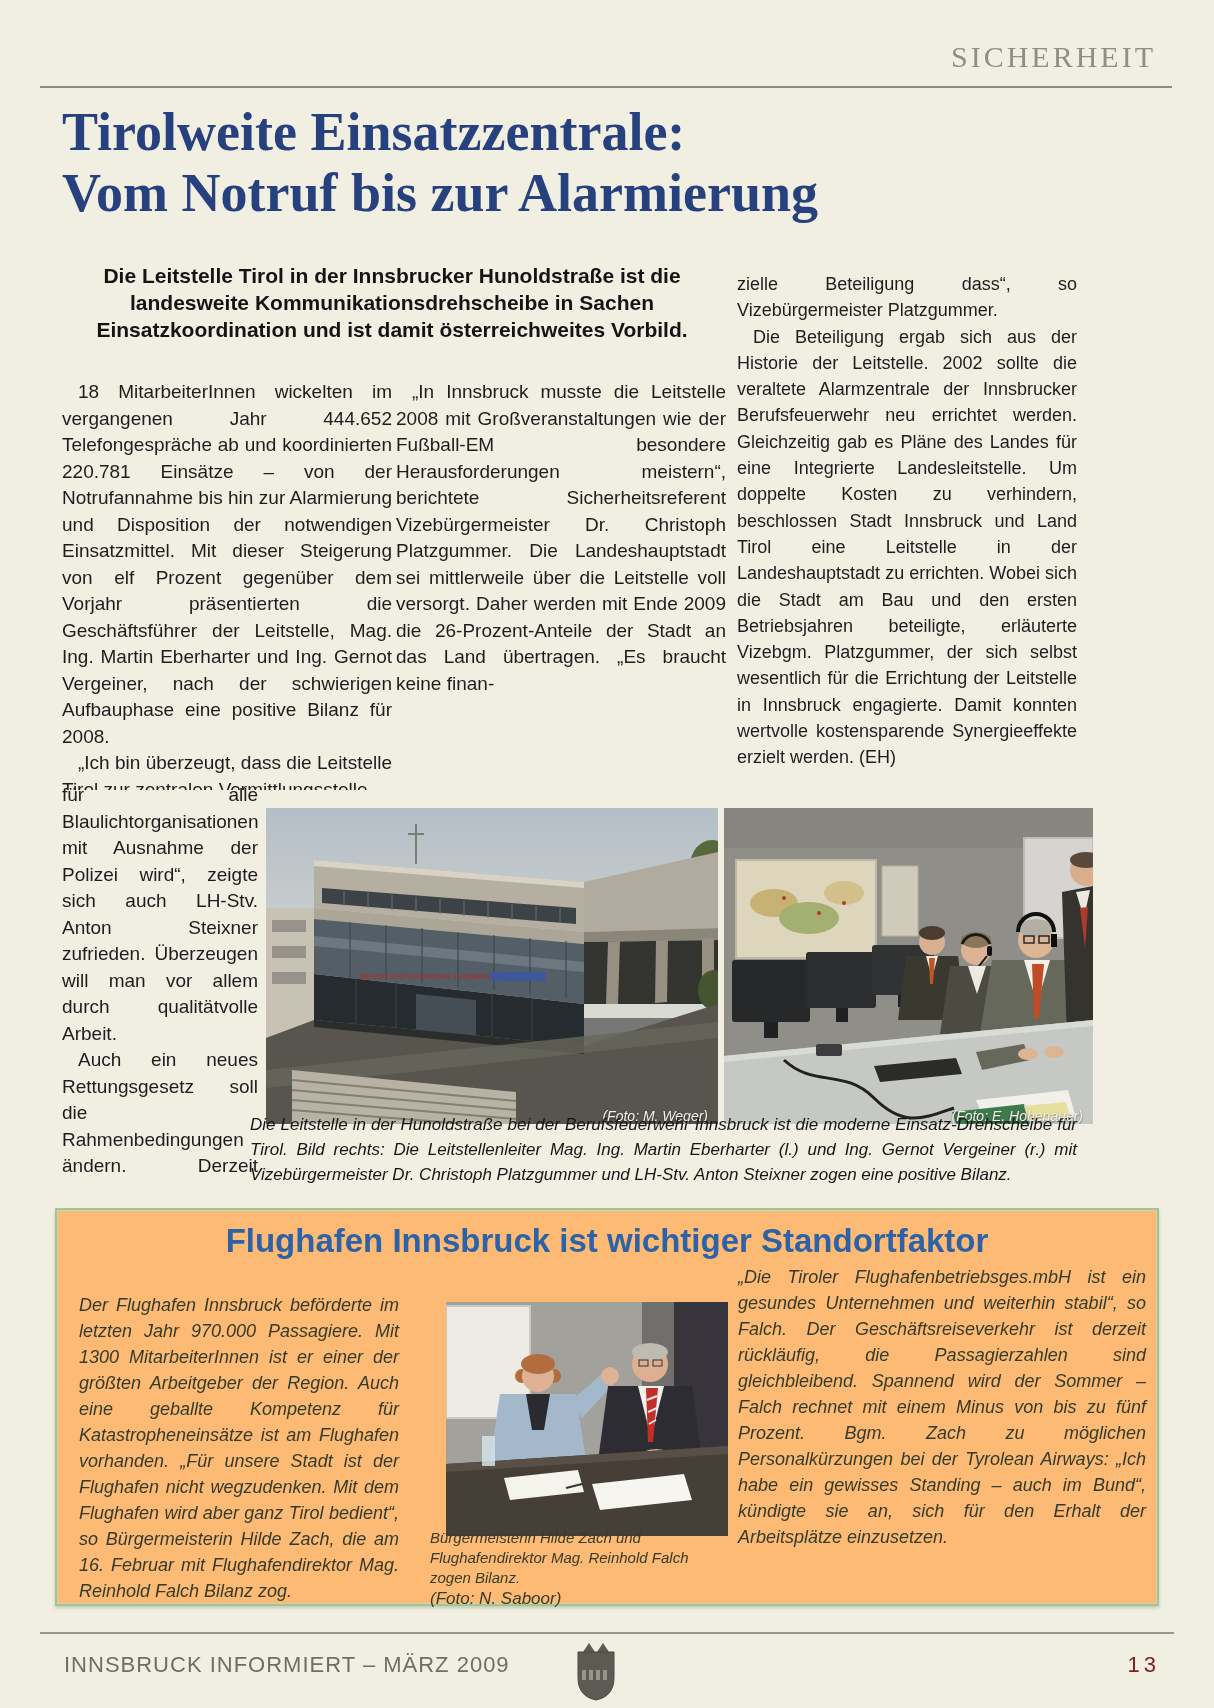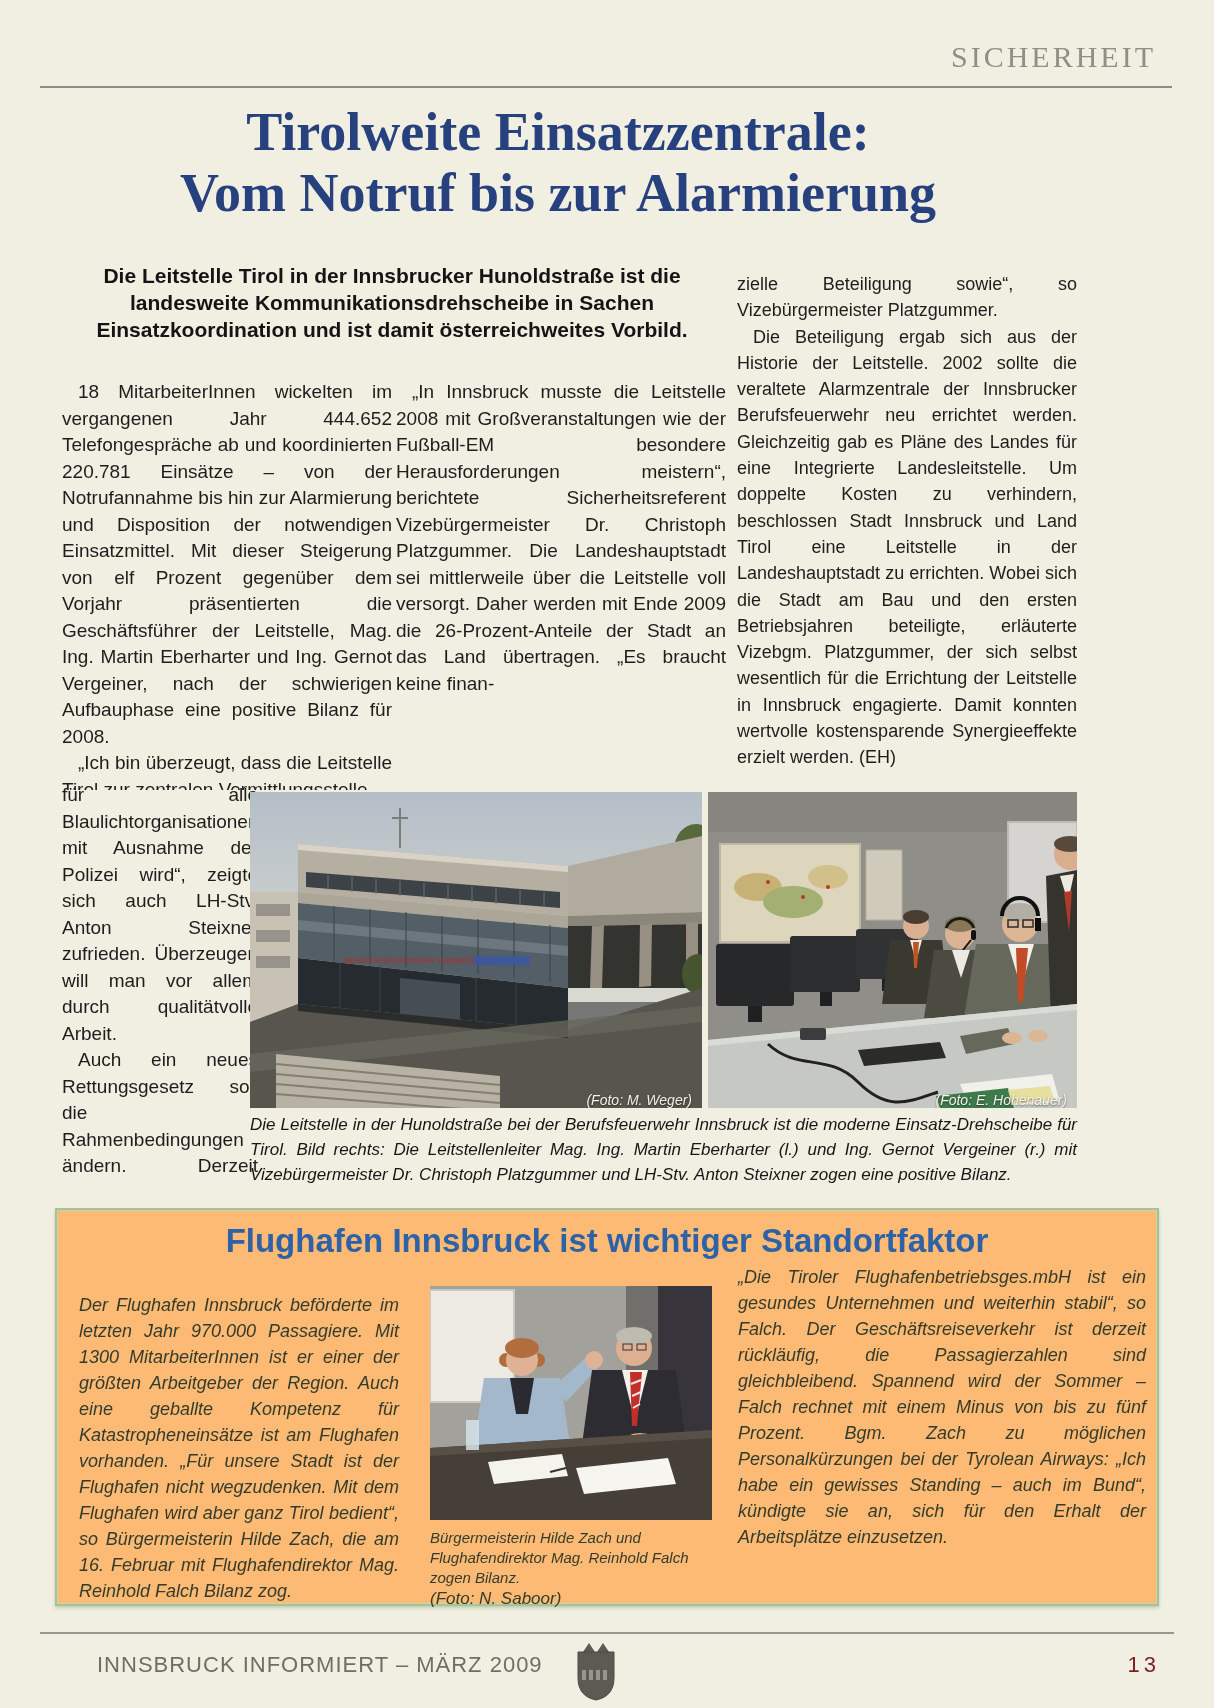--- a/index.html
+++ b/index.html
@@ -3,56 +3,56 @@
 <meta charset="utf-8">
 <style>
   html,body{margin:0;padding:0;}
   body{width:1214px;height:1708px;background:#f1efe2;font-family:"Liberation Sans",sans-serif;color:#1c1c1c;position:relative;overflow:hidden;}
   .abs{position:absolute;}
   .serif{font-family:"Liberation Serif",serif;}
 
   .section-label{top:40px;right:58px;font-size:30px;letter-spacing:3px;color:#8f8f85;}
   .header-rule{top:86px;left:40px;width:1132px;height:2px;background:#8c8c82;}
 
-  .title{top:102px;left:62px;width:992px;margin:0;text-align:center;font-weight:bold;
+  .title{top:102px;left:62px;width:992px;margin:0;font-weight:bold;
          font-size:54px;line-height:61px;color:#27417e;}
   .title span{display:block;}
 
   .lead{top:262px;left:78px;width:628px;text-align:center;font-weight:bold;font-size:21px;line-height:27px;color:#141414;}
 
   .colTxt{font-size:19px;line-height:26.5px;text-align:justify;color:#1d1d1d;}
   .colTxt p{margin:0;}
   .colTxt p.ind{text-indent:16px;}
   .c1w{top:379px;left:62px;width:330px;height:411px;overflow:hidden;}
   .c2{top:379px;left:396px;width:330px;height:411px;overflow:hidden;}
   .c3{top:271px;left:737px;width:340px;height:520px;overflow:hidden;font-size:18px;line-height:26.3px;}
   .c1n{top:782px;left:62px;width:196px;height:402px;overflow:hidden;}
 
-  figure{margin:0;}
+  figure{margin:16px;}
   .photo{overflow:hidden;background:#777;}
   .photoL{top:792px;left:250px;width:452px;height:316px;}
   .photoR{top:792px;left:708px;width:369px;height:316px;}
   .credit{position:absolute;right:10px;bottom:0;font-style:italic;font-size:14px;color:#f4f2ea;
           text-shadow:0 1px 2px rgba(0,0,0,.55);}
 
   .mainCaption{top:1112px;left:250px;width:827px;font-style:italic;font-size:17px;line-height:25px;
                text-align:justify;color:#161616;}
 
   .infobox{top:1208px;left:55px;width:1104px;height:398px;background:#fdba74;border:2px solid #a9c295;
            box-sizing:border-box;box-shadow:inset 0 0 0 1px #c6d7ae,0 2px 3px rgba(110,140,90,.35);}
   .boxTitle{top:12px;left:0;width:100%;text-align:center;font-weight:bold;font-size:33px;color:#2e62a6;}
   .boxCol{font-style:italic;font-size:18px;line-height:26px;text-align:justify;color:#333c2c;}
   .boxL{top:54px;left:22px;width:320px;margin-top:28px;}
   .boxR{top:54px;left:681px;width:408px;}
   .boxPhoto{top:76px;left:373px;width:282px;height:234px;}
   .boxCaption{top:318px;left:373px;width:282px;font-style:italic;font-size:15px;line-height:20px;color:#333c2c;}
   .boxCredit{text-align:left;font-size:17px;margin-top:1px;}
 
   .footer-rule{top:1632px;left:40px;width:1134px;height:2px;background:#98978e;}
-  .footer-left{top:1652px;left:64px;font-size:22px;letter-spacing:1px;color:#6e6e66;margin-left:33px;}
+  .footer-left{top:1652px;left:64px;font-size:22px;letter-spacing:1px;color:#6e6e66;}
   .page-num{top:1652px;right:54px;font-size:22px;letter-spacing:4px;color:#7f1d1d;}
   .crest{top:1640px;left:576px;width:40px;height:62px;}
 </style>
 </head>
 <body>
 
 <main>
 
   <div class="abs serif section-label">SICHERHEIT</div>
   <div class="abs header-rule"></div>
@@ -72,21 +72,21 @@
   <div class="abs colTxt c1n">
     <p>für alle Blaulichtorganisationen mit Ausnahme der Polizei wird“, zeigte sich auch LH-Stv. Anton Steixner zufrieden. Überzeugen will man vor allem durch qualitätvolle Arbeit.</p>
     <p class="ind">Auch ein neues Rettungsgesetz soll die Rahmenbedingungen ändern. Derzeit werden unter anderem tirolweit alle Ein-</p>
   </div>
 
   <div class="abs colTxt c2">
     <p class="ind">„In Innsbruck musste die Leitstelle 2008 mit Großveranstaltungen wie der Fußball-EM besondere Herausforderungen meistern“, berichtete Sicherheitsreferent Vizebürgermeister Dr. Christoph Platzgummer. Die Landeshauptstadt sei mittlerweile über die Leitstelle voll versorgt. Daher werden mit Ende 2009 die 26-Prozent-Anteile der Stadt an das Land übertragen. „Es braucht keine finan-</p>
   </div>
 
   <div class="abs colTxt c3">
-    <p>zielle Beteiligung sowie“, so Vizebürgermeister Platzgummer.</p>
+    <p>zielle Beteiligung dass“, so Vizebürgermeister Platzgummer.</p>
     <p class="ind">Die Beteiligung ergab sich aus der Historie der Leitstelle. 2002 sollte die veraltete Alarmzentrale der Innsbrucker Berufsfeuerwehr neu errichtet werden. Gleichzeitig gab es Pläne des Landes für eine Integrierte Landesleitstelle. Um doppelte Kosten zu verhindern, beschlossen Stadt Innsbruck und Land Tirol eine Leitstelle in der Landeshauptstadt zu errichten. Wobei sich die Stadt am Bau und den ersten Betriebsjahren beteiligte, erläuterte Vizebgm. Platzgummer, der sich selbst wesentlich für die Errichtung der Leitstelle in Innsbruck engagierte. Damit konnten wertvolle kostensparende Synergieeffekte erzielt werden. (EH)</p>
   </div>
 
   <figure class="abs photo photoL">
     <svg width="452" height="316" viewBox="0 0 452 316">
       <defs>
         <linearGradient id="sky" x1="0" y1="0" x2="0" y2="1">
           <stop offset="0" stop-color="#b4bec7"></stop>
             <stop offset="1" stop-color="#dadbd2"></stop>
         </linearGradient>

